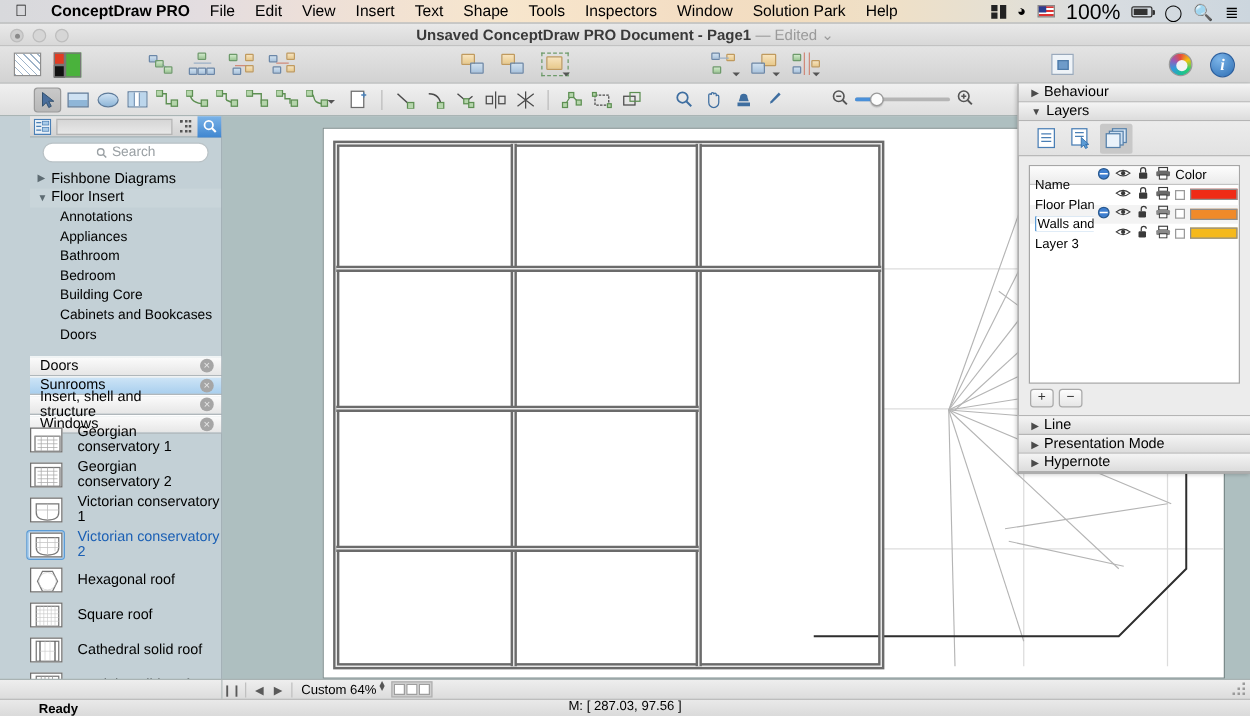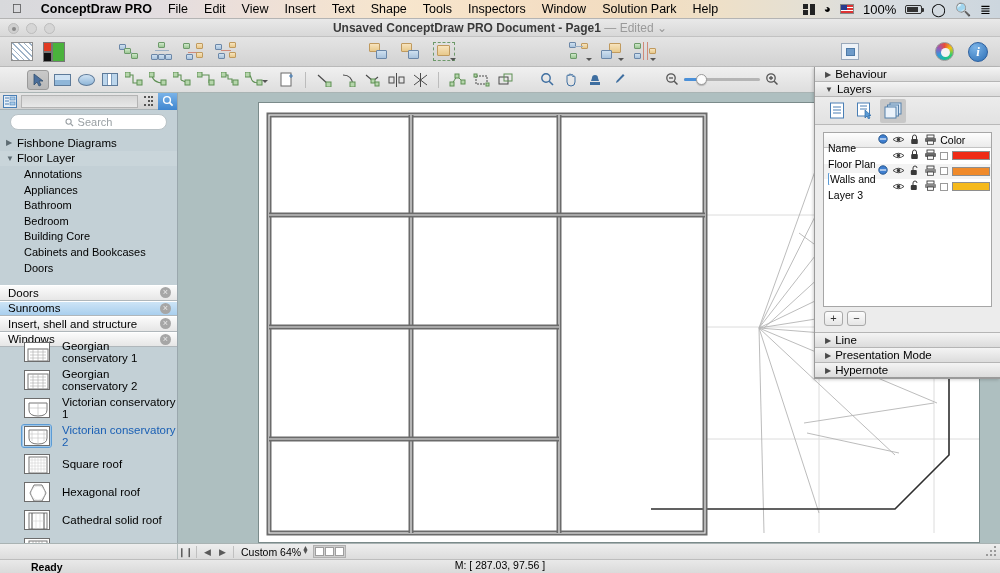--- a/index.html
+++ b/index.html
@@ -110,21 +110,21 @@
   .t2.caret:after{ content:""; position:absolute; right:-4px; bottom:6px; border-left:3px solid transparent;border-right:3px solid transparent;border-top:3px solid #555;}
   .sep { width:1px;height:16px;background:#bcbcbc;margin:0 6px;}
   .zoomslider { display:flex;align-items:center;gap:5px;}
   .zs-track { width:76px;height:3px;background:#b5b5b5;border-radius:2px;position:relative;}
   .zs-track i{position:absolute;left:0;top:0;height:3px;width:16px;background:#4a90d9;border-radius:2px;}
   .zs-knob { position:absolute;left:12px;top:-4px;width:11px;height:11px;border-radius:50%;background:#fcfcfc;border:1px solid #9a9a9a;box-shadow:0 1px 1px rgba(0,0,0,.2);}
 
   
   .sidebar {
     position:absolute; top:93px; left:0; width:178px; height:456px;
-    background:#c3d0d6; border-right:1px solid #9aa7ad;
+    background:#c3d0d6; border-right:1px solid #9aa7ad;padding-left:24px;
   }
   .sb-head {
     height:17px; background:linear-gradient(to bottom,#e6e6e6,#d2d2d2);
     border-bottom:1px solid #a8b2b6; display:flex; align-items:center;
   }
   .sb-head .ic { width:20px;height:17px;display:flex;align-items:center;justify-content:center;}
   .sb-field { flex:1; height:13px; margin:0 1px; background:linear-gradient(to bottom,#d6d6d6,#e8e8e8); border:1px solid #b4b4b4;}
   .sb-head .sq { width:19px;height:17px;display:flex;align-items:center;justify-content:center;}
   .sb-head .sq.act { background:linear-gradient(to bottom,#7ab3e8,#3f86d0); }
   .dots9 { width:9px;height:11px;position:relative;}
@@ -252,21 +252,21 @@
     <div class="mitem">Help</div>
     <div class="spacer"></div>
     <div class="right">
       <span class="gridglyph">
         <b style="left:0;top:0;width:5px;height:5px;"></b>
         <b style="left:7px;top:0;width:5px;height:11px;"></b>
         <b style="left:0;top:6px;width:5px;height:5px;"></b>
       </span>
       <span class="mb-ico">◕</span>
       <span class="flagicon"></span>
-      <span class="mb-ico" style="font-size:13px;">100%</span>
+      <span class="mb-ico" style="font-size:17px;">100%</span>
       <span class="batt">
           <i></i>
         </span>
       <span class="mb-ico" style="font-size:13px;">◯</span>
       <span class="mb-ico" style="font-size:13px;">🔍</span>
       <span class="mb-ico" style="font-size:13px;">≣</span>
     </div>
   </div>
 
   <div class="titlebar">
@@ -606,21 +606,21 @@
       </div>
     </div>
 
     <div class="tree-clip">
       <div class="tr top">
         <span class="tw">▶</span>
         <span class="lbl">Fishbone Diagrams</span>
       </div>
       <div class="tr top open">
         <span class="tw">▼</span>
-        <span class="lbl">Floor Layer</span>
+        <span class="lbl">Floor Insert</span>
       </div>
       <div class="tr child">
           <span class="lbl">Annotations</span>
         </div>
       <div class="tr child">
           <span class="lbl">Appliances</span>
         </div>
       <div class="tr child">
           <span class="lbl">Bathroom</span>
         </div>
@@ -690,34 +690,34 @@
           <div class="inner"><svg width="26" height="20" viewBox="0 0 26 20">
                 <path d="M4 3 L22 3 L22 11 Q22 17 13 17 Q4 17 4 11 Z" fill="none" stroke="#777"></path>
                 <path d="M13 3 L13 17 M7 3 L7 14 M19 3 L19 14 M4 7 L22 7 M4 11 L22 11" stroke="#c3c3c3" stroke-width="0.6"></path>
               </svg></div>
         </div>
         <span class="shapelabel sel">Victorian conservatory 2</span>
       </div>
       <div class="shaperow">
         <div class="shapeicon">
           <div class="inner"><svg width="26" height="20" viewBox="0 0 26 20">
+                <path d="M9 2 L17 2 L21 10 L17 18 L9 18 L5 10 Z" fill="none" stroke="#777"></path>
+                <circle cx="13" cy="10" r="7" fill="none" stroke="#c8c8c8" stroke-width="0.5"></circle>
+              </svg></div>
+        </div>
+        <span class="shapelabel">Hexagonal roof</span>
+      </div>
+      <div class="shaperow">
+        <div class="shapeicon">
+          <div class="inner"><svg width="26" height="20" viewBox="0 0 26 20">
                 <rect x="4" y="2" width="18" height="16" fill="none" stroke="#777"></rect>
                 <path d="M4 5 L22 5 M4 8 L22 8 M4 11 L22 11 M4 14 L22 14 M7 2 L7 18 M10 2 L10 18 M13 2 L13 18 M16 2 L16 18 M19 2 L19 18" stroke="#c8c8c8" stroke-width="0.5"></path>
               </svg></div>
         </div>
         <span class="shapelabel">Square roof</span>
-      </div>
-      <div class="shaperow">
-        <div class="shapeicon">
-          <div class="inner"><svg width="26" height="20" viewBox="0 0 26 20">
-                <path d="M9 2 L17 2 L21 10 L17 18 L9 18 L5 10 Z" fill="none" stroke="#777"></path>
-                <circle cx="13" cy="10" r="7" fill="none" stroke="#c8c8c8" stroke-width="0.5"></circle>
-              </svg></div>
-        </div>
-        <span class="shapelabel">Hexagonal roof</span>
       </div>
       <div class="shaperow">
         <div class="shapeicon">
           <div class="inner"><svg width="26" height="20" viewBox="0 0 26 20">
                 <rect x="4" y="2" width="18" height="16" fill="none" stroke="#777"></rect>
                 <path d="M7 2 L7 18 M19 2 L19 18" stroke="#555" stroke-width="1"></path>
                 <path d="M11 2 L11 18 M15 2 L15 18 M7 10 L19 10" stroke="#c8c8c8" stroke-width="0.5"></path>
               </svg></div>
         </div>
         <span class="shapelabel">Cathedral solid roof</span>

